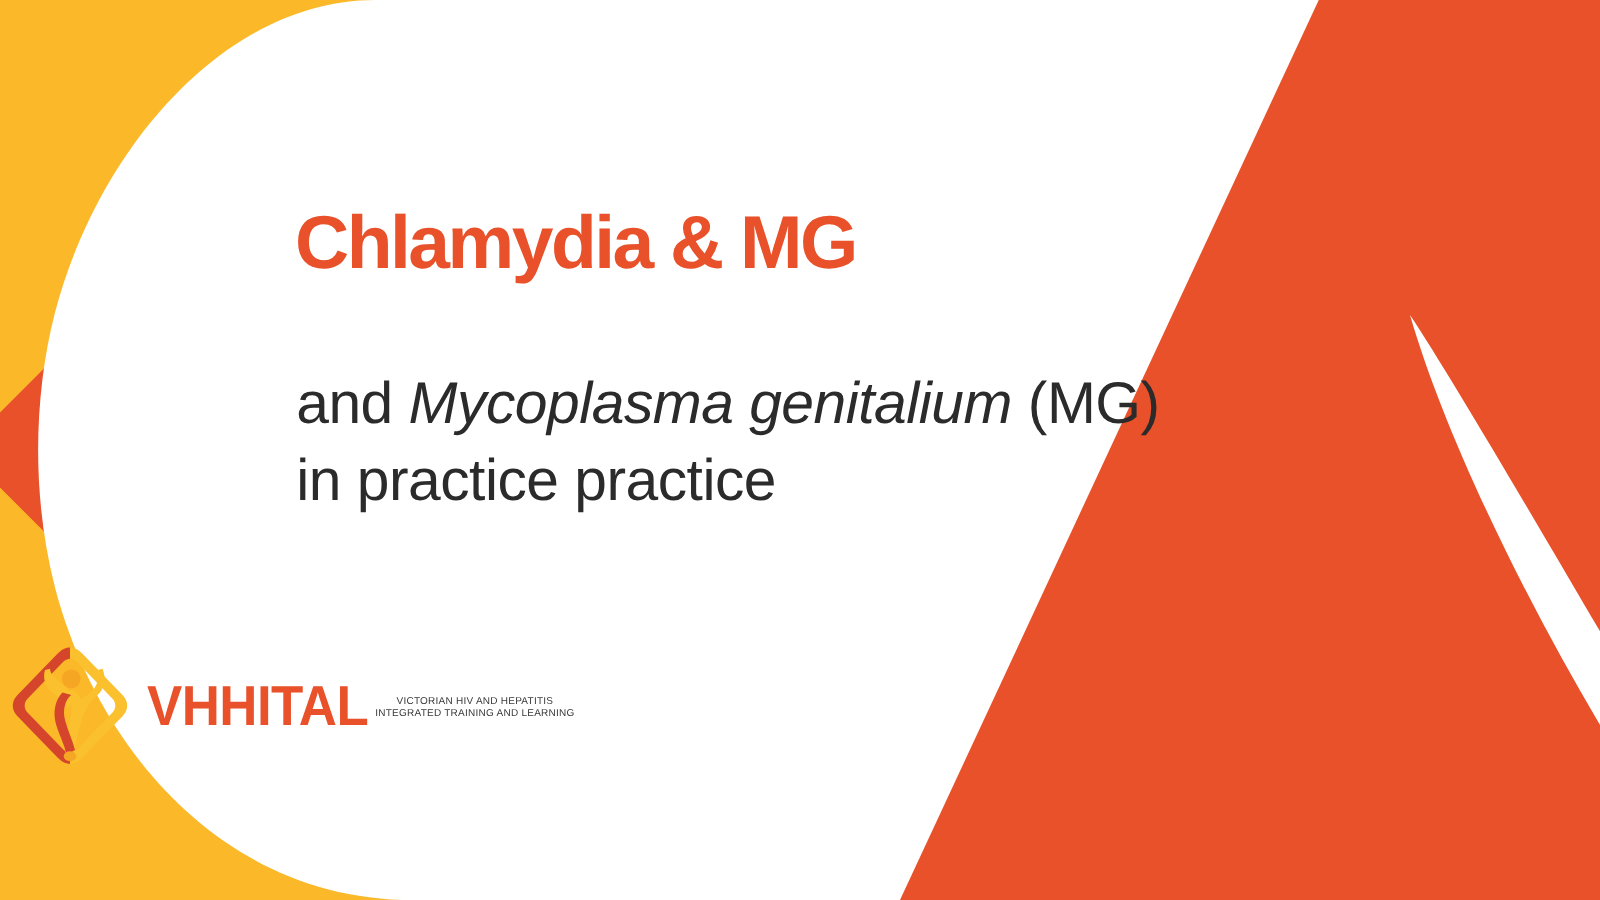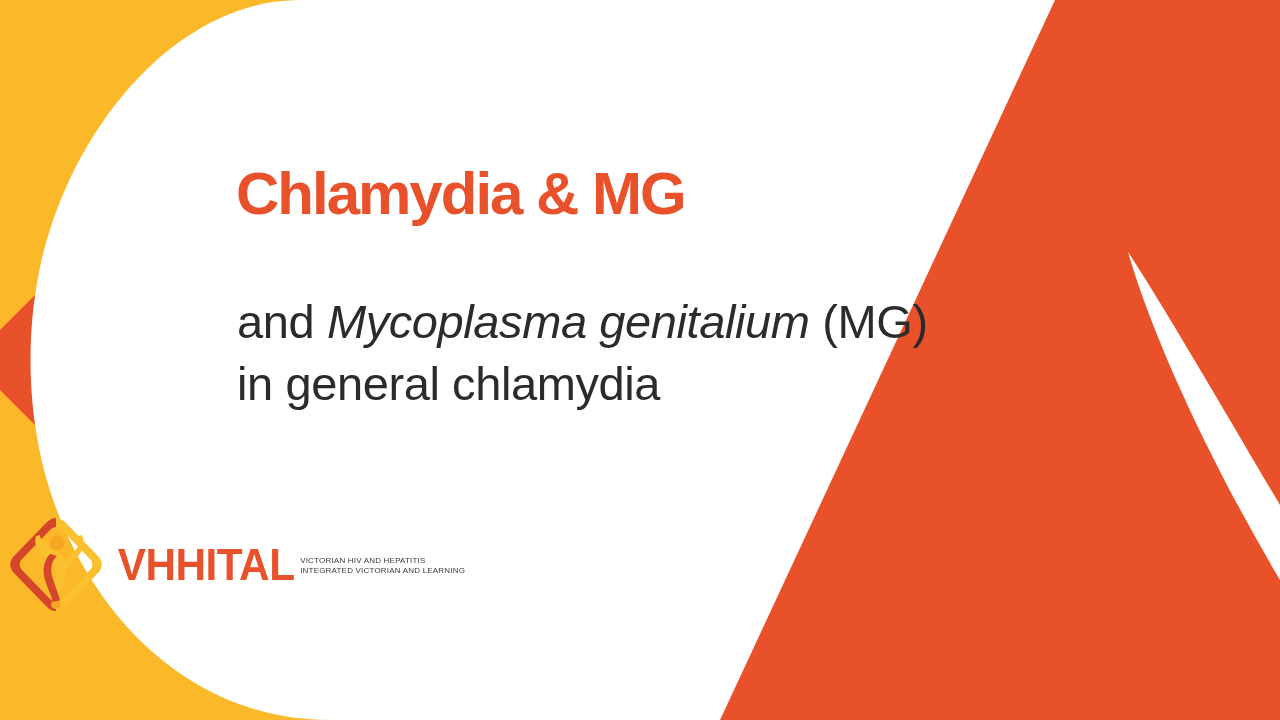--- a/index.html
+++ b/index.html
@@ -79,20 +79,21 @@
     font-family: "Liberation Sans", sans-serif;
     font-weight: bold;
     font-size: 45px;
     line-height: 44px;
     letter-spacing: -0.5px;
     color: #e8512a;
     transform: scaleX(0.94);
   }
   #logo-tagline {
     margin-top: 4px;
+    text-align: center;
   }
   .tagline-line {
     font-family: "Liberation Sans", sans-serif;
     font-size: 8px;
     line-height: 10px;
     letter-spacing: 0.2px;
     color: #3a3a3a;
     white-space: nowrap;
   }
 </style>
@@ -127,21 +128,21 @@
 
     <div id="title-block">
       <h1 id="slide-title">Chlamydia &amp; MG</h1>
     </div>
 
     <div id="subtitle-block">
       <div class="subtitle-line">
         <span>and </span><em>Mycoplasma genitalium</em><span> (MG)</span>
       </div>
       <div class="subtitle-line">
-        <span>in general chlamydia</span>
+        <span>in practice practice</span>
       </div>
     </div>
 
     <div id="logo-block">
 
       <svg id="logo-mark" viewBox="0 0 112 104">
 
         <path d="M 56,6
                  C 52,6 49,8 46,11
                  L 14,44
@@ -197,18 +198,18 @@
                  C 58,80 54,72 52,64
                  C 50,56 52,48 57,44 Z" fill="#d4452c"></path>
 
         <ellipse cx="56" cy="93" rx="5" ry="4" fill="#f5a623"></ellipse>
       </svg>
 
       <div id="logo-wordmark">VHHITAL</div>
 
       <div id="logo-tagline">
         <div class="tagline-line">VICTORIAN HIV AND HEPATITIS</div>
-        <div class="tagline-line">INTEGRATED VICTORIAN AND LEARNING</div>
+        <div class="tagline-line">INTEGRATED TRAINING AND LEARNING</div>
       </div>
 
     </div>
   </div>
 </div>
 
 </body></html>

